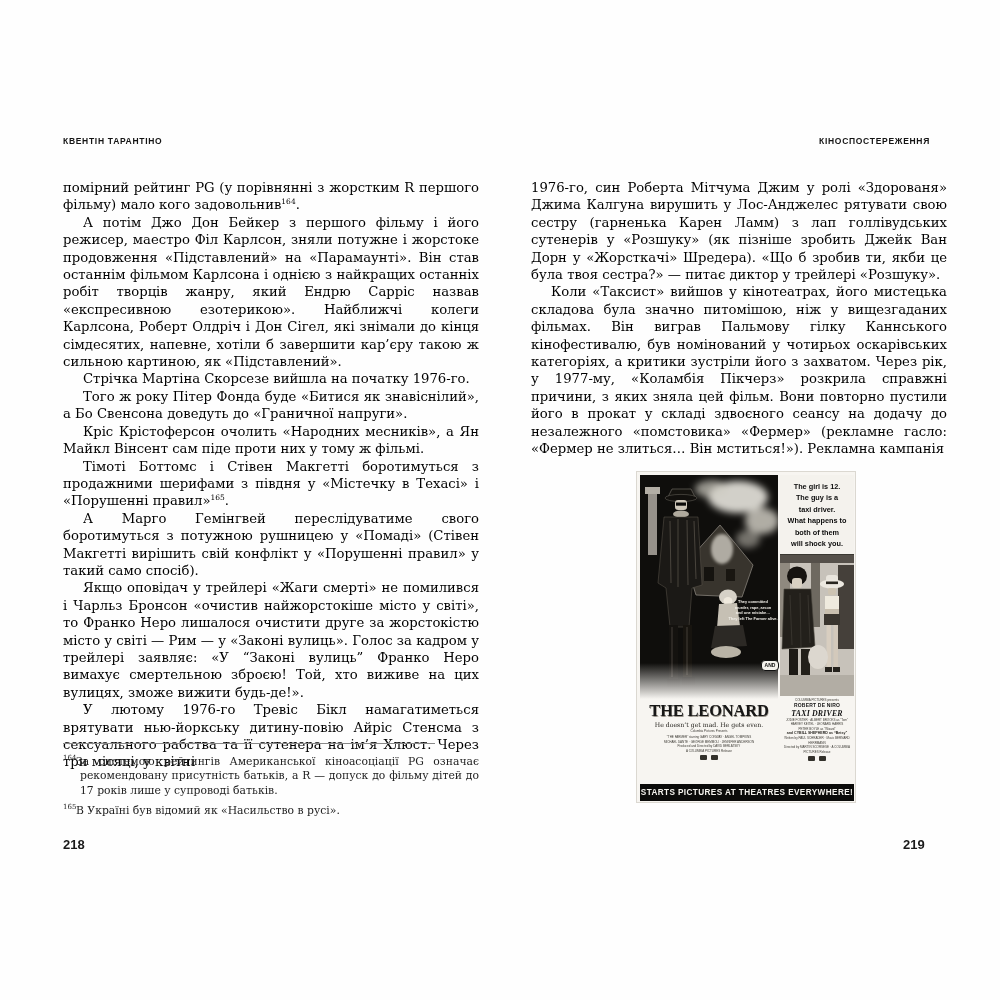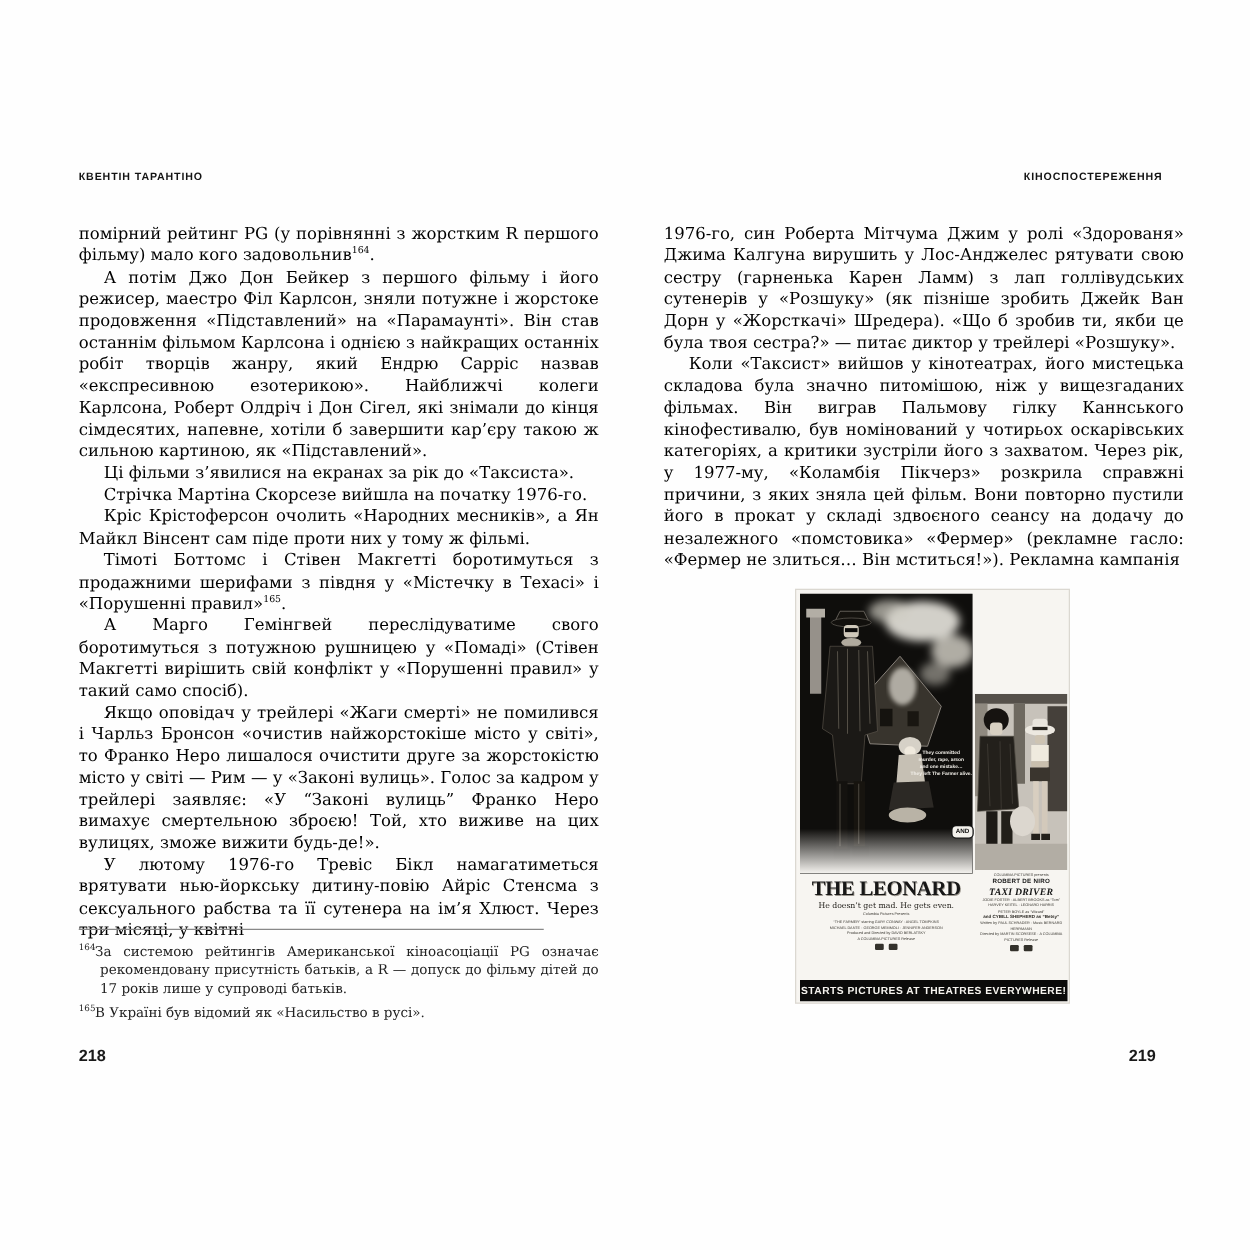--- a/index.html
+++ b/index.html
@@ -93,22 +93,22 @@
 <body>
 
 <div class="spread">
 
   <div class="running-head head-left">КВЕНТІН ТАРАНТІНО</div>
   <div class="running-head head-right">КІНОСПОСТЕРЕЖЕННЯ</div>
 
   <div class="text-col col-left">
     <p class="noindent"><span>помірний рейтинг PG (у порівнянні з жорстким R першого фільму) мало кого задовольнив</span><sup class="fnref">164</sup><span>.</span></p>
     <p>А потім Джо Дон Бейкер з першого фільму і його режисер, маестро Філ Карлсон, зняли потужне і жорстоке продовження «Підставлений» на «Парамаунті». Він став останнім фільмом Карлсона і однією з найкращих останніх робіт творців жанру, який Ендрю Сарріс назвав «експресивною езотерикою». Найближчі колеги Карлсона, Роберт Олдріч і Дон Сігел, які знімали до кінця сімдесятих, напевне, хотіли б завершити кар’єру такою ж сильною картиною, як «Підставлений».</p>
-    <p>Ці фільми з’явилися на екранах за рік до «Таксиста».</p>
     <p>Стрічка Мартіна Скорсезе вийшла на початку 1976-го.</p>
+    <p>Того ж року Пітер Фонда буде «Битися як знавіснілий», а Бо Свенсона доведуть до «Граничної напруги».</p>
     <p>Кріс Крістоферсон очолить «Народних месників», а Ян Майкл Вінсент сам піде проти них у тому ж фільмі.</p>
     <p><span>Тімоті Боттомс і Стівен Макгетті боротимуться з продажними шерифами з півдня у «Містечку в Техасі» і «Порушенні правил»</span><sup class="fnref">165</sup><span>.</span></p>
     <p>А Марго Гемінгвей переслідуватиме свого боротимуться з потужною рушницею у «Помаді» (Стівен Макгетті вирішить свій конфлікт у «Порушенні правил» у такий само спосіб).</p>
     <p>Якщо оповідач у трейлері «Жаги смерті» не помилився і Чарльз Бронсон «очистив найжорстокіше місто у світі», то Франко Неро лишалося очистити друге за жорстокістю місто у світі — Рим — у «Законі вулиць». Голос за кадром у трейлері заявляє: «У “Законі вулиць” Франко Неро вимахує смертельною зброєю! Той, хто виживе на цих вулицях, зможе вижити будь-де!».</p>
     <p>У лютому 1976-го Тревіс Бікл намагатиметься врятувати нью-йоркську дитину-повію Айріс Стенсма з сексуального рабства та її сутенера на ім’я Хлюст. Через три місяці, у квітні</p>
   </div>
 
   <div class="fn-rule"></div>
   <div class="footnotes">
     <p class="fn"><span class="fn-num">164</span><span>За системою рейтингів Американської кіноасоціації PG означає рекомендовану присутність батьків, а R — допуск до фільму дітей до 17 років лише у супроводі батьків.</span></p>
@@ -184,20 +184,28 @@
         <rect x="0" y="188" width="138" height="36" fill="url(#fadeGrad)"></rect>
       </svg>
       <div class="farmer-tagline">
         <div>They committed</div>
         <div>murder, rape, arson</div>
         <div>and one mistake…</div>
         <div>They left The Farmer alive.</div>
       </div>
     </div>
 
+    <div class="taxi-tagline-box">
+      <div>The girl is 12.</div>
+      <div>The guy is a</div>
+      <div>taxi driver.</div>
+      <div>What happens to</div>
+      <div>both of them</div>
+      <div>will shock you.</div>
+    </div>
 
     <div class="photo-panel">
       <svg width="74" height="141" viewBox="0 0 74 141">
         <rect x="0" y="0" width="74" height="141" fill="#c7c2ba"></rect>
         <rect x="0" y="0" width="74" height="8" fill="#55504a"></rect>
         <rect x="0" y="8" width="10" height="74" fill="#8f897f"></rect>
         <rect x="31" y="8" width="9" height="64" fill="#6e6960"></rect>
         <rect x="58" y="10" width="16" height="84" fill="#45403a"></rect>
 
         <g>

